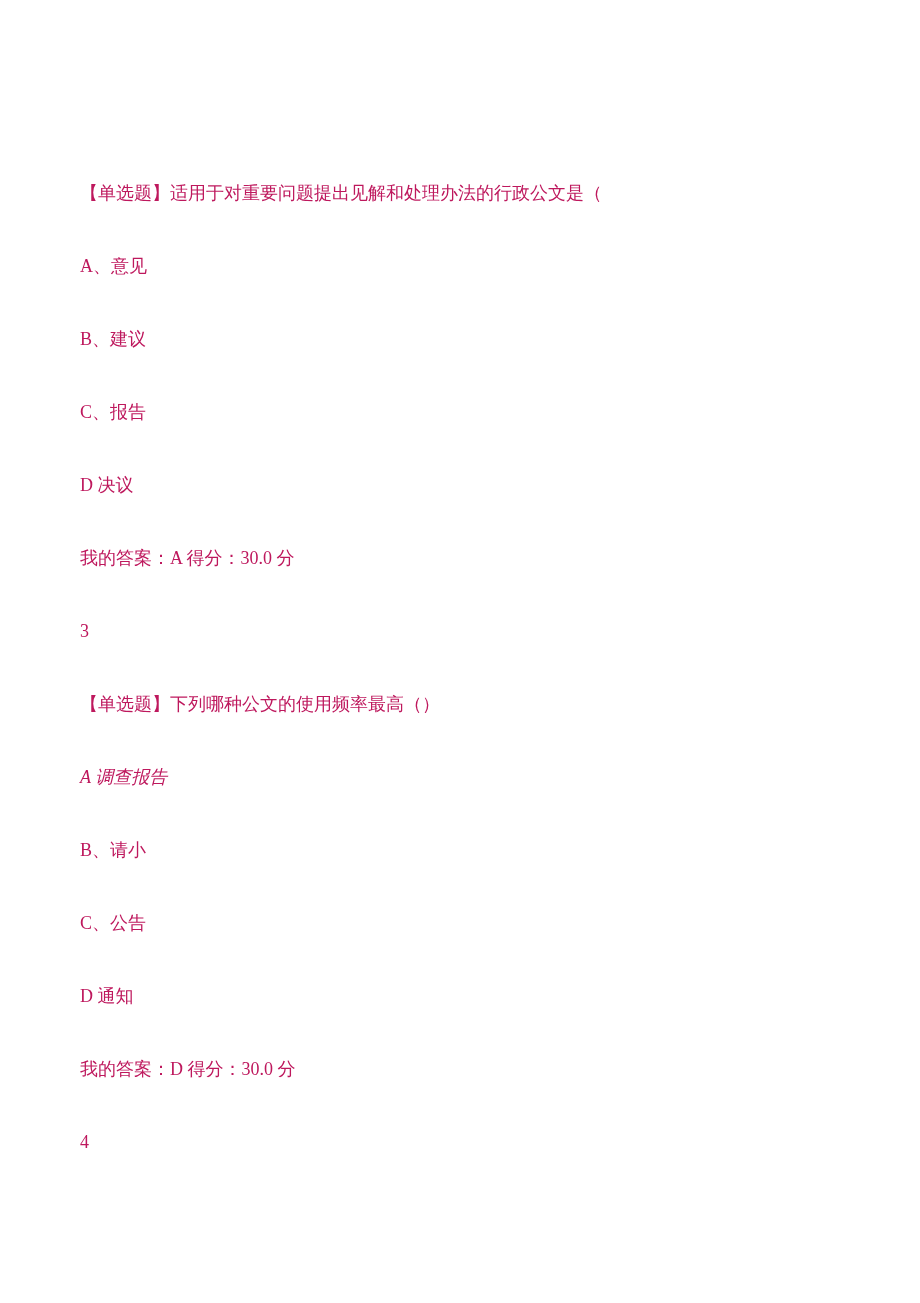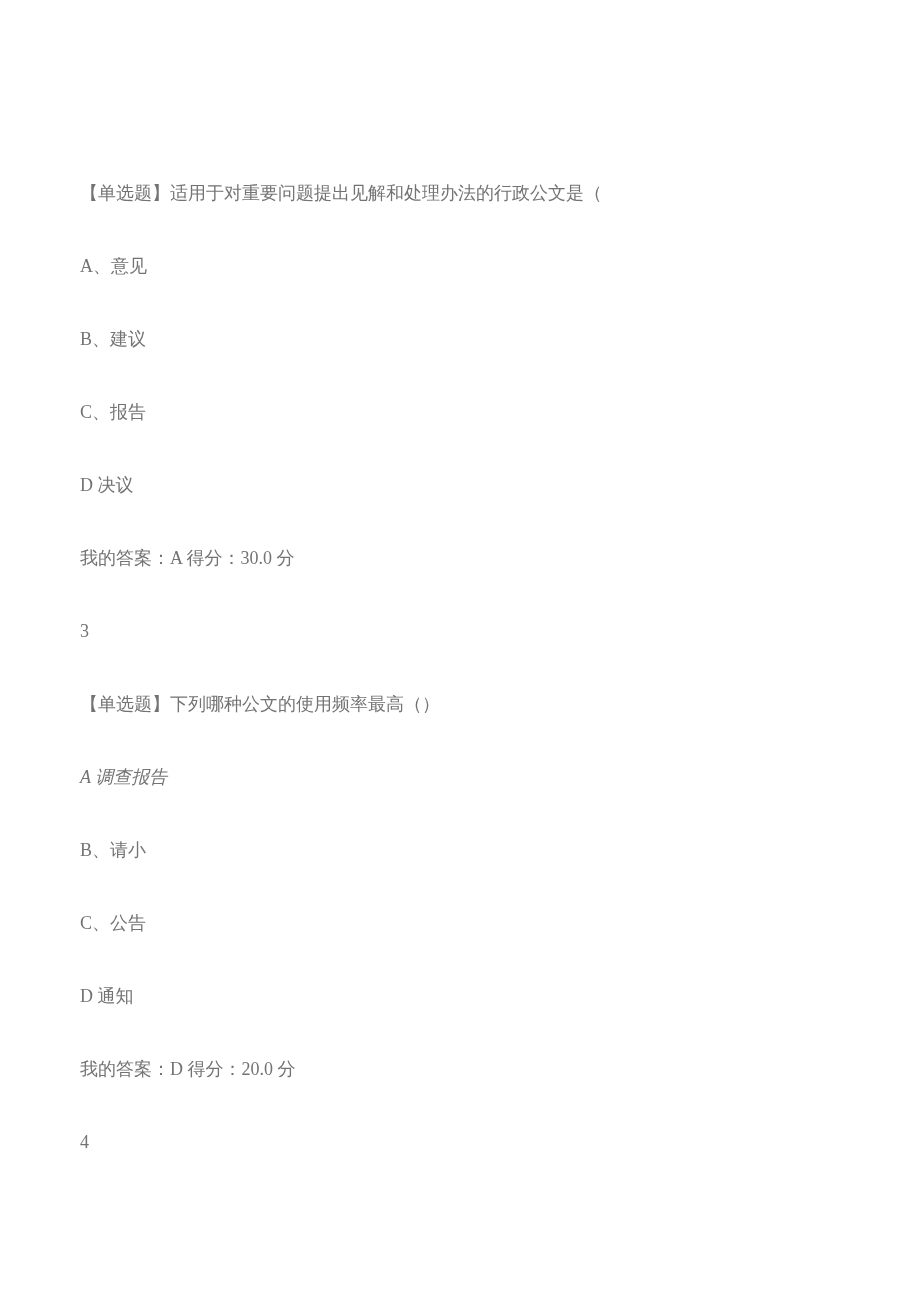--- a/index.html
+++ b/index.html
@@ -11,35 +11,35 @@
       width: 920px;
       height: 1303px;
       background: #ffffff;
       font-family: "SimSun", "宋体", serif;
       padding: 180px 80px 60px 80px;
     }
     .line {
       font-size: 18px;
       line-height: 1.5;
       margin-bottom: 46px;
-      color: #737373;
+      color: #be185d;
     }
     .line:last-child {
       margin-bottom: 0;
     }
   </style>
 </head>
 <body>
 
 <div class="line">【单选题】适用于对重要问题提出见解和处理办法的行政公文是（</div>
 <div class="line">A、意见</div>
 <div class="line">B、建议</div>
 <div class="line">C、报告</div>
 <div class="line">D 决议</div>
 <div class="line">我的答案：A 得分：30.0 分</div>
 <div class="line">3</div>
 <div class="line">【单选题】下列哪种公文的使用频率最高（）</div>
 <div class="line" style="font-style: italic;">A 调查报告</div>
 <div class="line">B、请小</div>
 <div class="line">C、公告</div>
 <div class="line">D 通知</div>
-<div class="line">我的答案：D 得分：20.0 分</div>
+<div class="line">我的答案：D 得分：30.0 分</div>
 <div class="line">4</div>
 
 </body></html>

